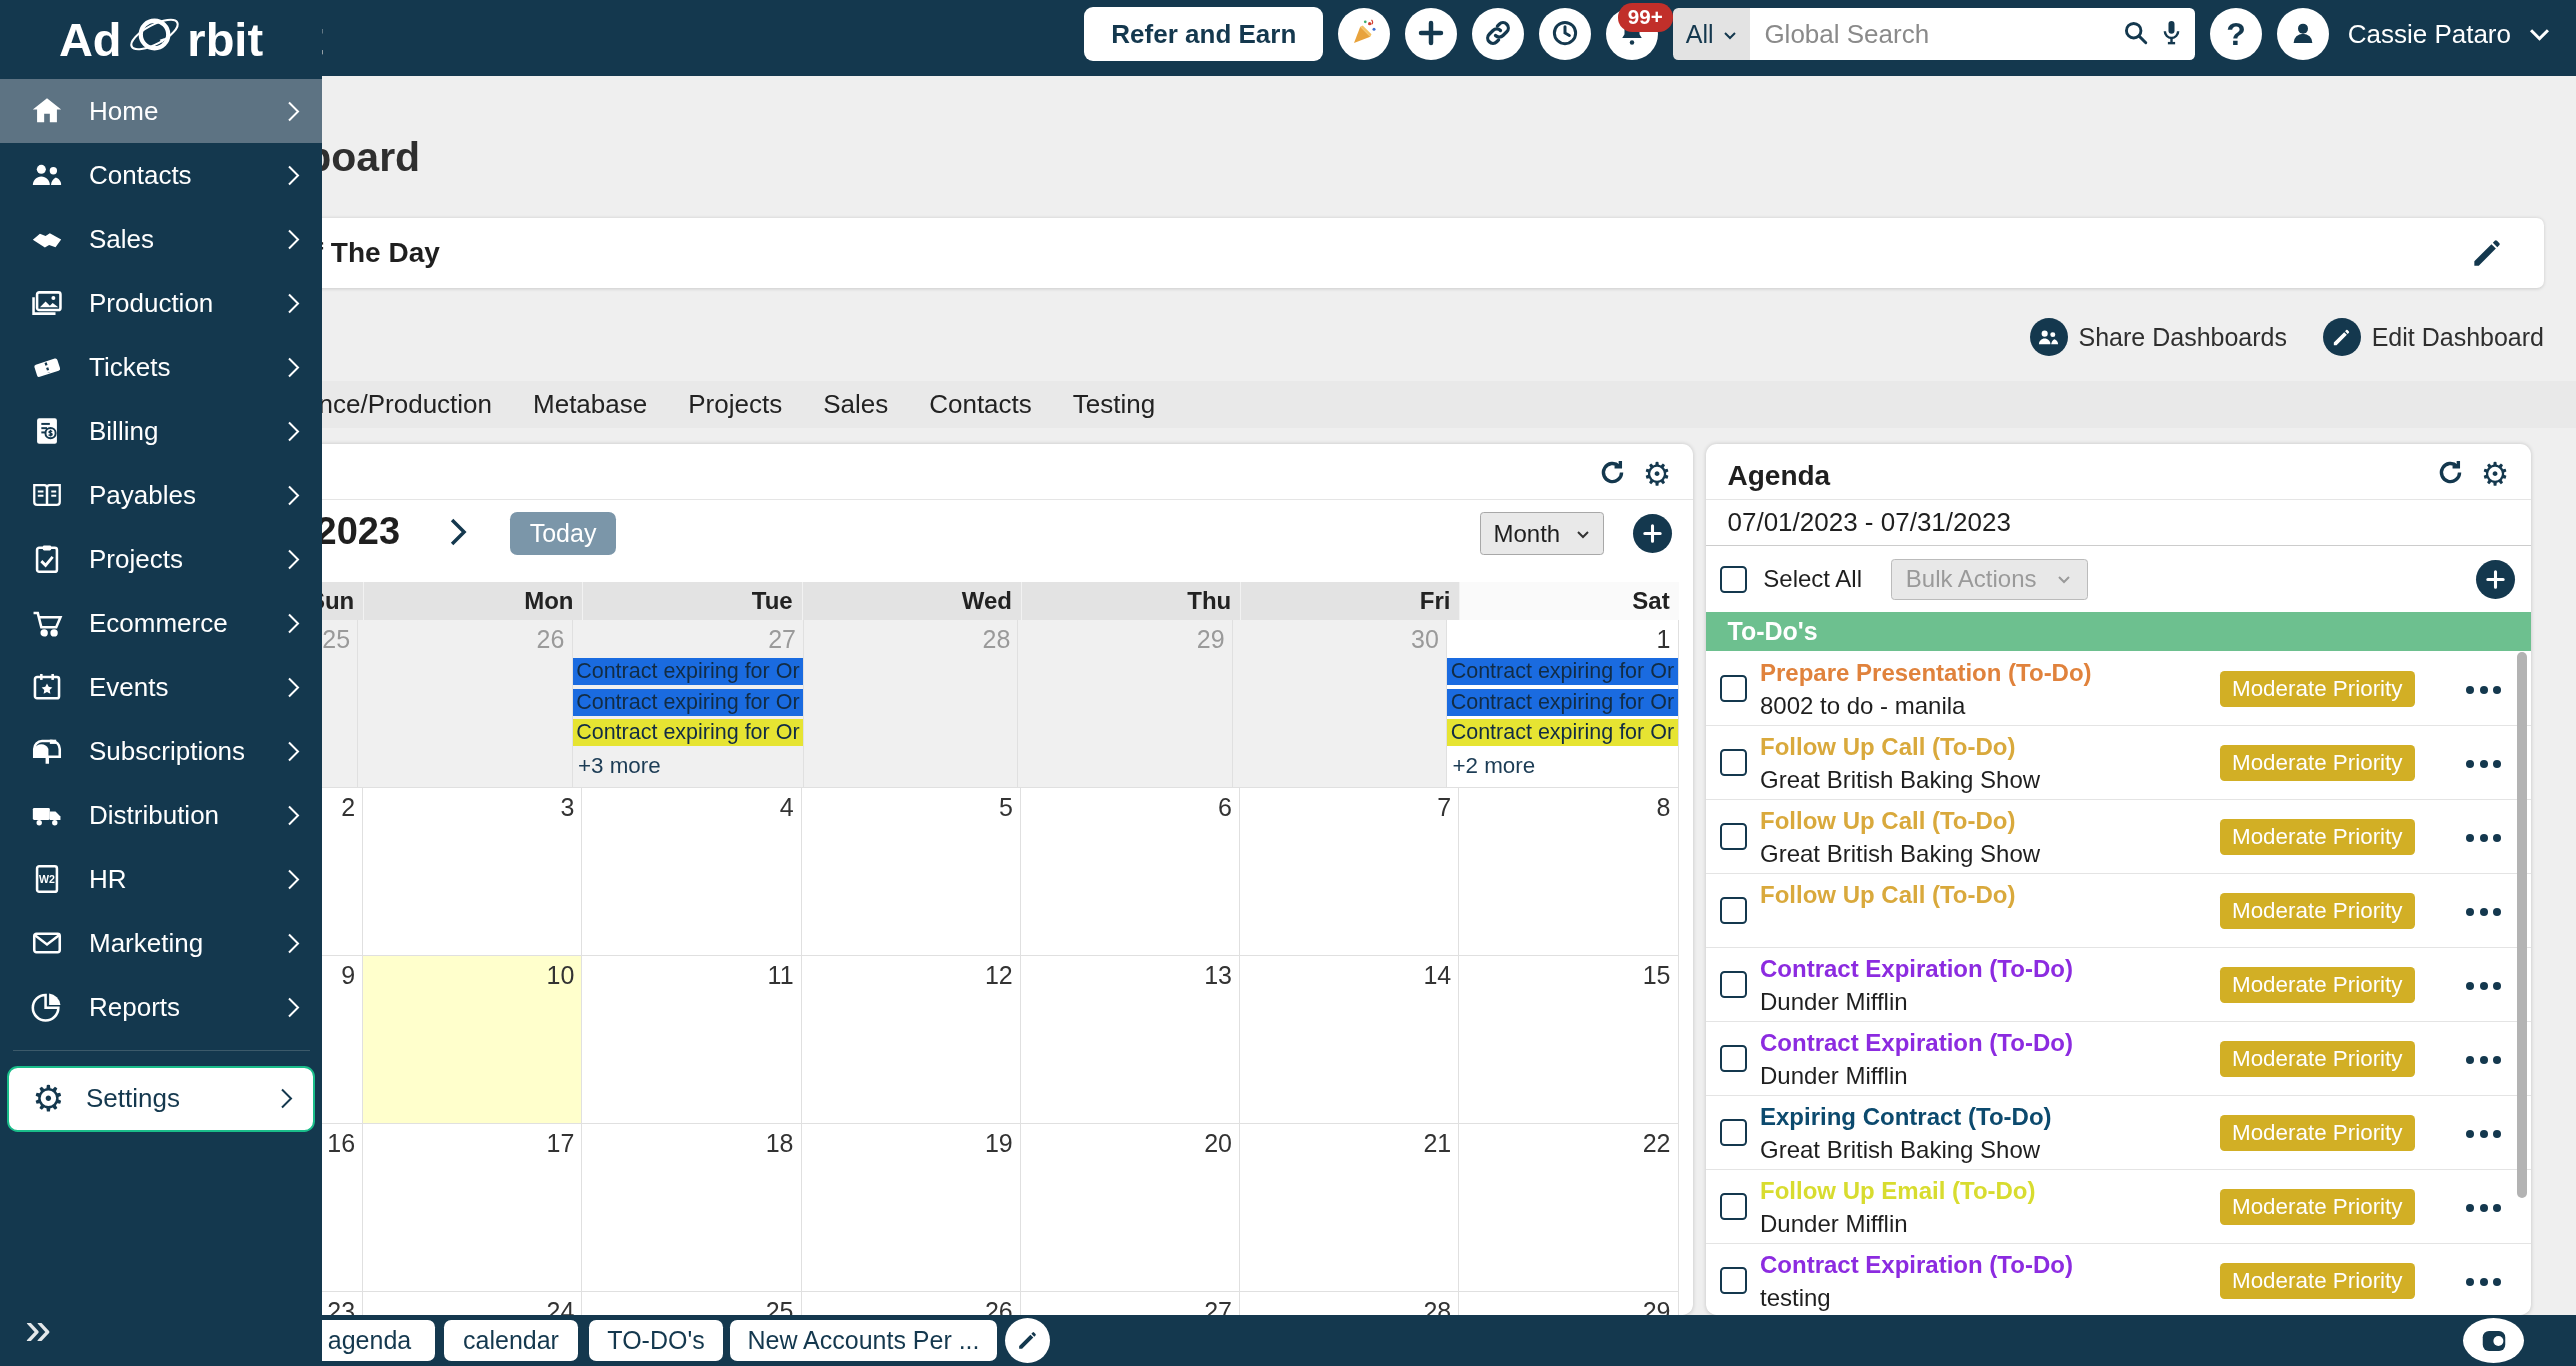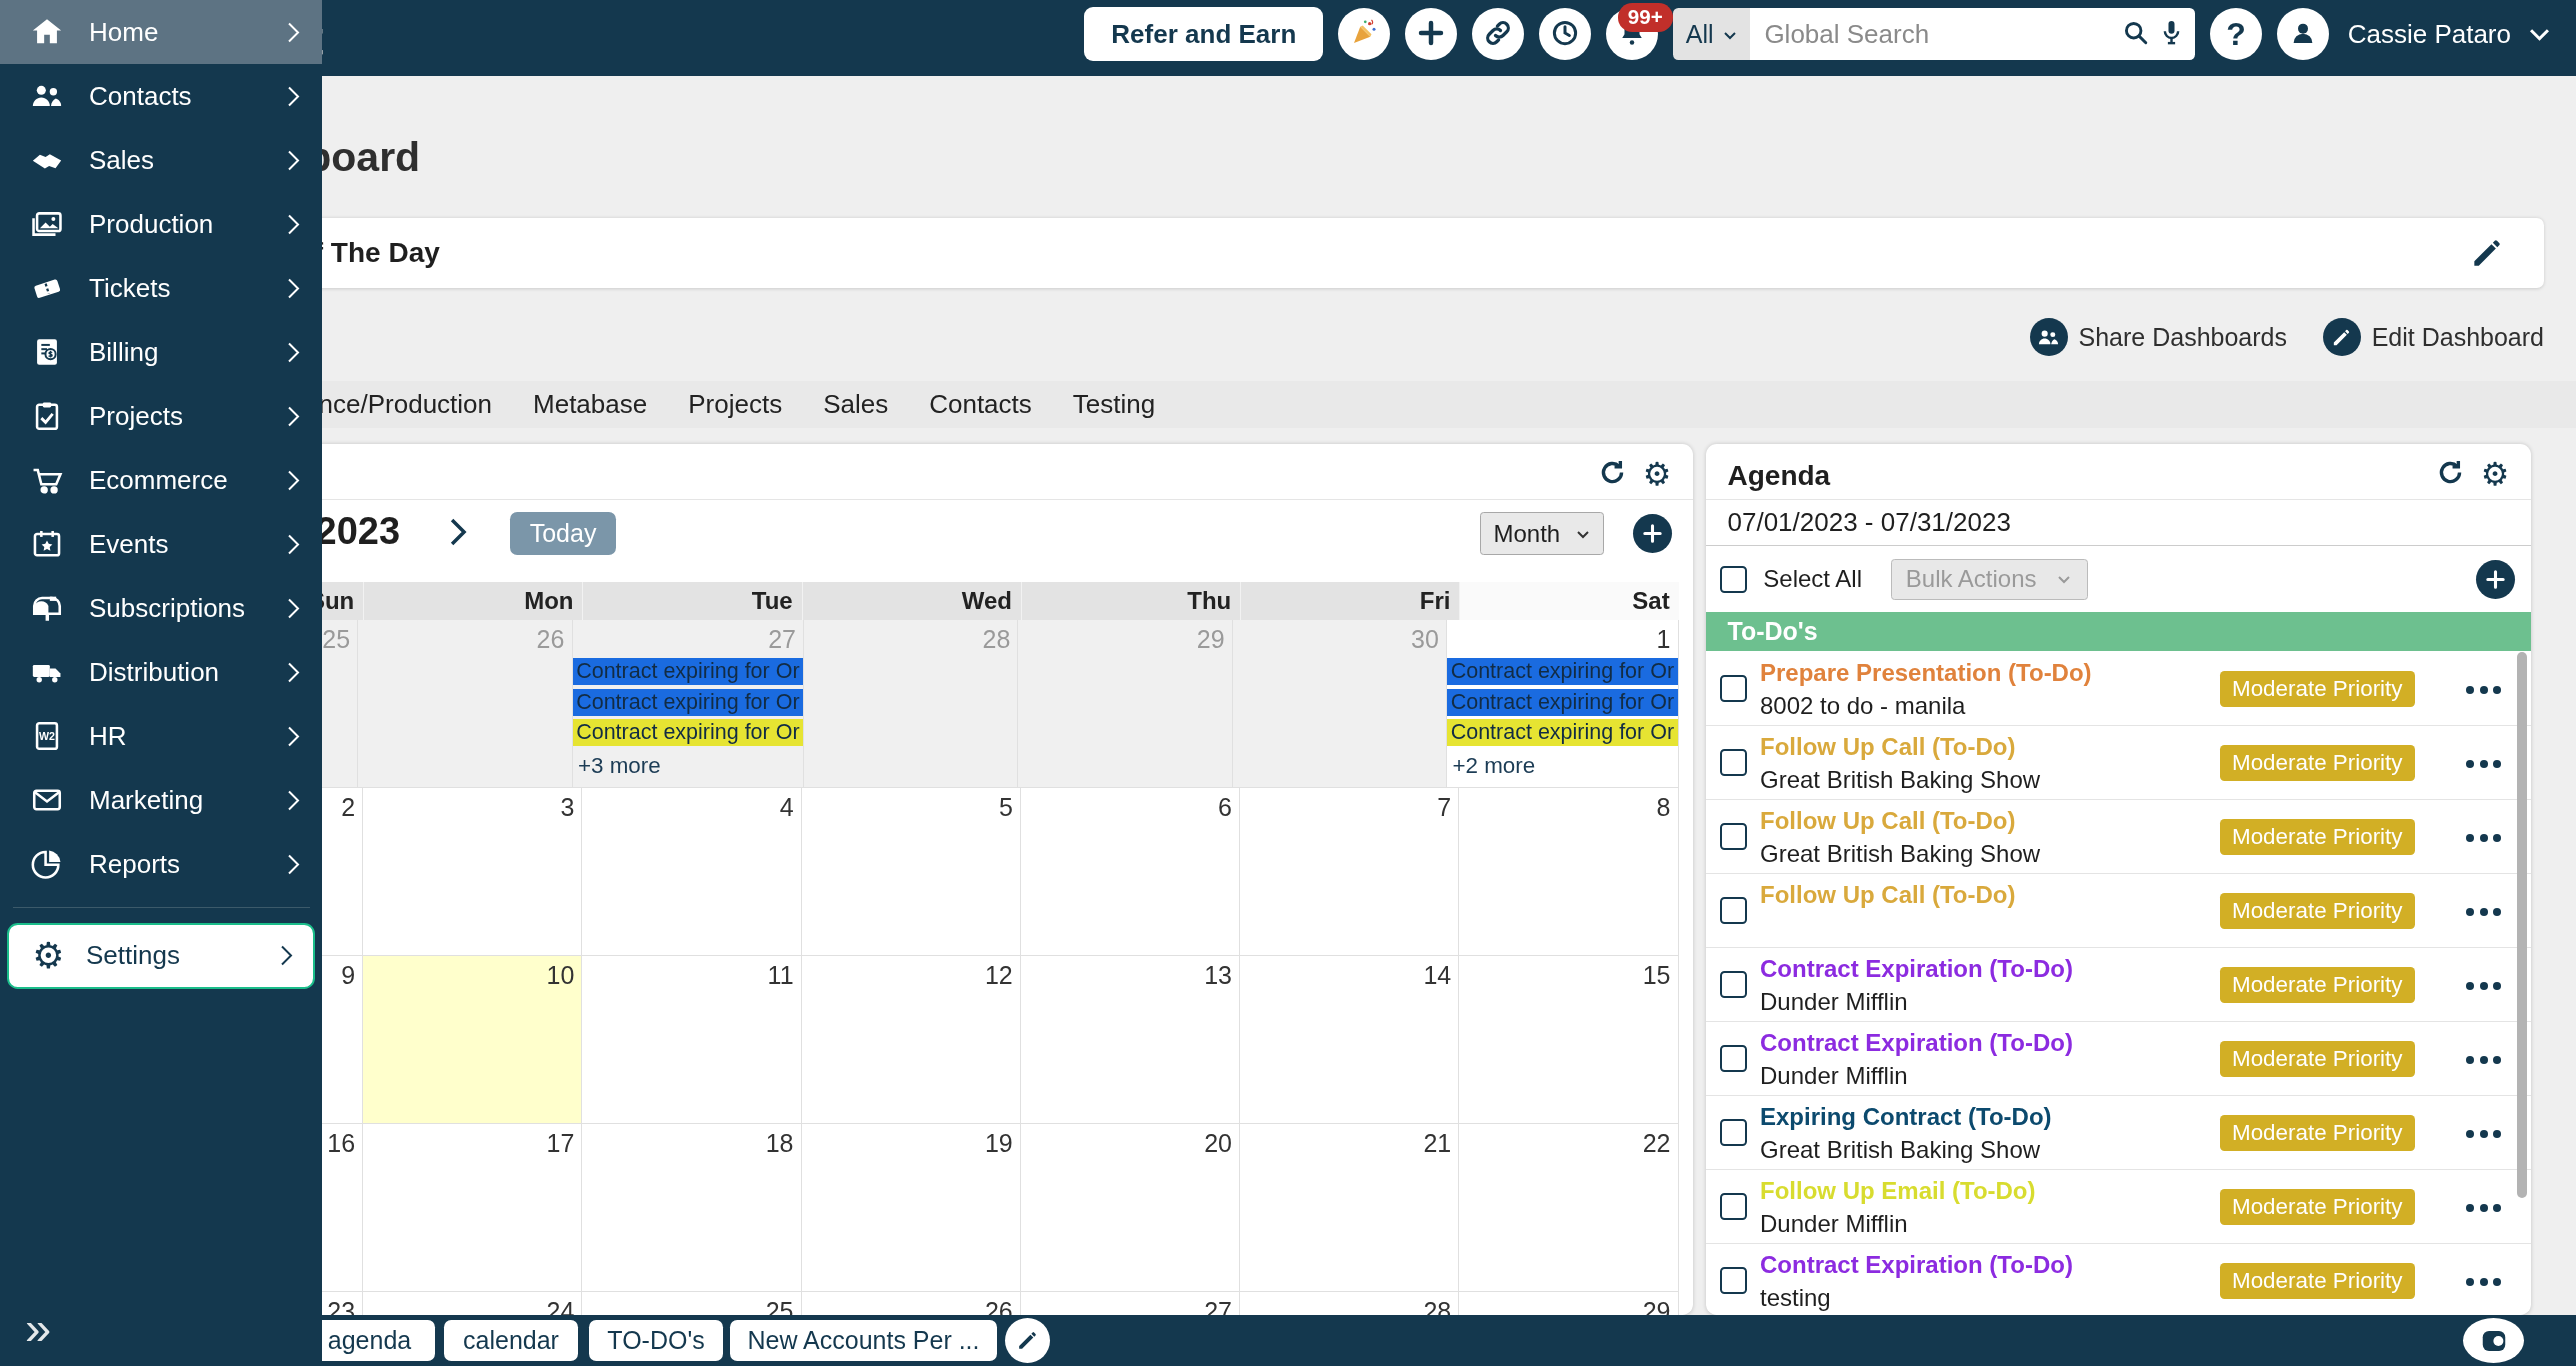--- a/index.html
+++ b/index.html
@@ -709,20 +709,31 @@
       </svg>
   </div>
   <div class="bb-toggle" style="position:absolute;top:1318px;z-index:41;">
     <svg width="30" height="30" viewBox="0 0 24 24">
         <rect x="3" y="4" width="18" height="16" rx="5" fill="#14384e"></rect>
         <circle cx="15.5" cy="12" r="4" fill="#fff"></circle>
       </svg>
   </div>
 
   <div class="sidebar">
+    <div class="logo">
+      <span>Ad</span>
+      <span>
+        <svg viewBox="0 0 64 64">
+            <ellipse cx="32" cy="32" rx="30" ry="11" fill="none" stroke="#fff" stroke-width="2.5" transform="rotate(-28 32 32)"></ellipse>
+            <circle cx="32" cy="32" r="16" fill="none" stroke="#fff" stroke-width="5"></circle>
+            <path d="M38 38l6-2-3 6z" fill="#fff"></path>
+          </svg>
+      </span>
+      <span>rbit</span>
+    </div>
 
     <div class="nav-item active">
       <span class="icon">
           <svg viewBox="0 0 24 24">
             <path fill="#fff" d="M12 3 2 11h3v9h5v-6h4v6h5v-9h3z"></path>
           </svg>
         </span>
       <span>Home</span>
       <span class="chev">
           <svg viewBox="0 0 16 24">
@@ -807,20 +818,35 @@
       <span>Billing</span>
       <span class="chev">
           <svg viewBox="0 0 16 24">
             <path d="M3 3l9 9-9 9" fill="none" stroke="#fff" stroke-width="2"></path>
           </svg>
         </span>
     </div>
     <div class="nav-item">
       <span class="icon">
           <svg viewBox="0 0 24 24">
+            <path d="M3 5h7a2 2 0 0 1 2 2v12H5a2 2 0 0 1-2-2z" fill="none" stroke="#fff" stroke-width="1.6"></path>
+            <path d="M21 5h-7a2 2 0 0 0-2 2v12h7a2 2 0 0 0 2-2z" fill="none" stroke="#fff" stroke-width="1.6"></path>
+            <path d="M5.5 9.5h4M5.5 12.5h4M15 9.5h3.5M15 12.5h3.5" stroke="#fff" stroke-width="1.3"></path>
+          </svg>
+        </span>
+      <span>Payables</span>
+      <span class="chev">
+          <svg viewBox="0 0 16 24">
+            <path d="M3 3l9 9-9 9" fill="none" stroke="#fff" stroke-width="2"></path>
+          </svg>
+        </span>
+    </div>
+    <div class="nav-item">
+      <span class="icon">
+          <svg viewBox="0 0 24 24">
             <rect x="5" y="4" width="14" height="17" rx="1.5" fill="none" stroke="#fff" stroke-width="1.8"></rect>
             <rect x="9" y="2.5" width="6" height="3.5" rx="1" fill="#fff"></rect>
             <path d="M8 13.5l3 3 5-6" stroke="#fff" stroke-width="2" fill="none"></path>
           </svg>
         </span>
       <span>Projects</span>
       <span class="chev">
           <svg viewBox="0 0 16 24">
             <path d="M3 3l9 9-9 9" fill="none" stroke="#fff" stroke-width="2"></path>
           </svg>

